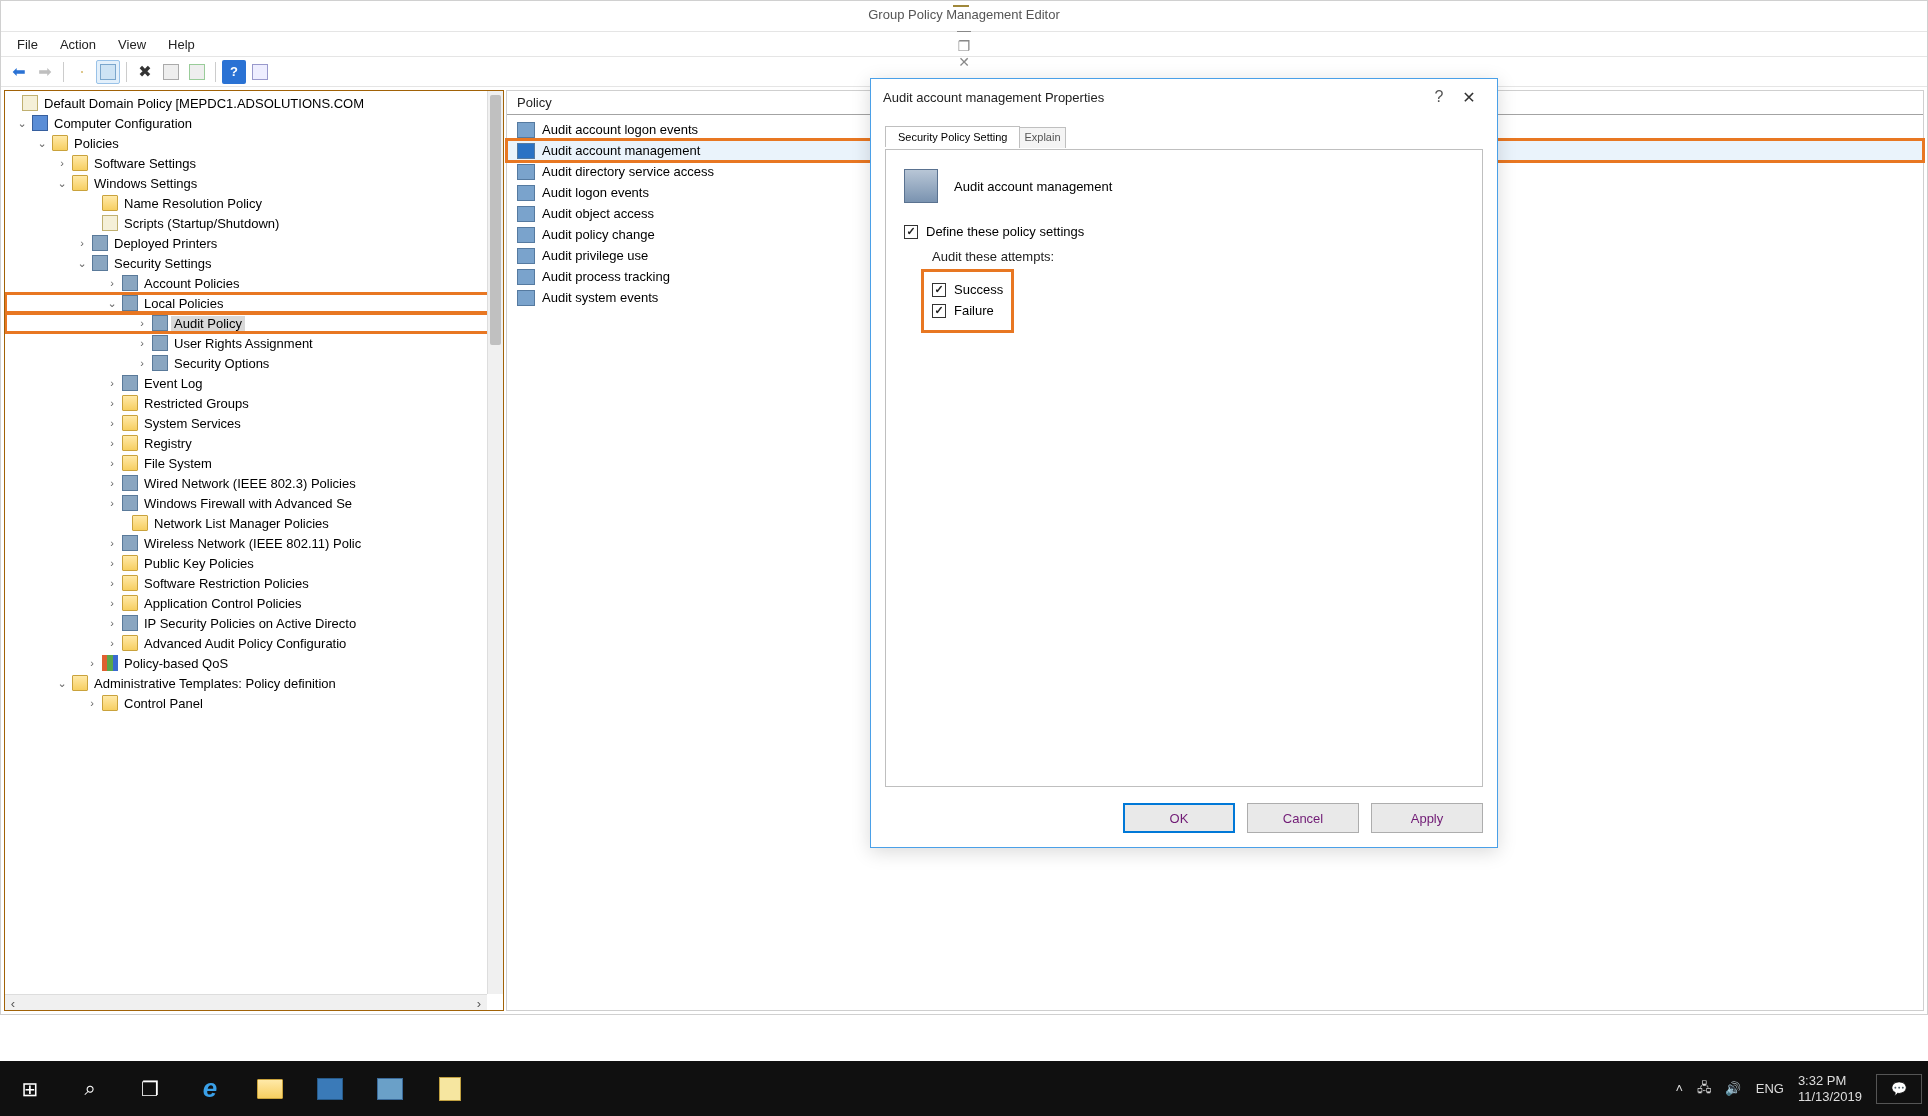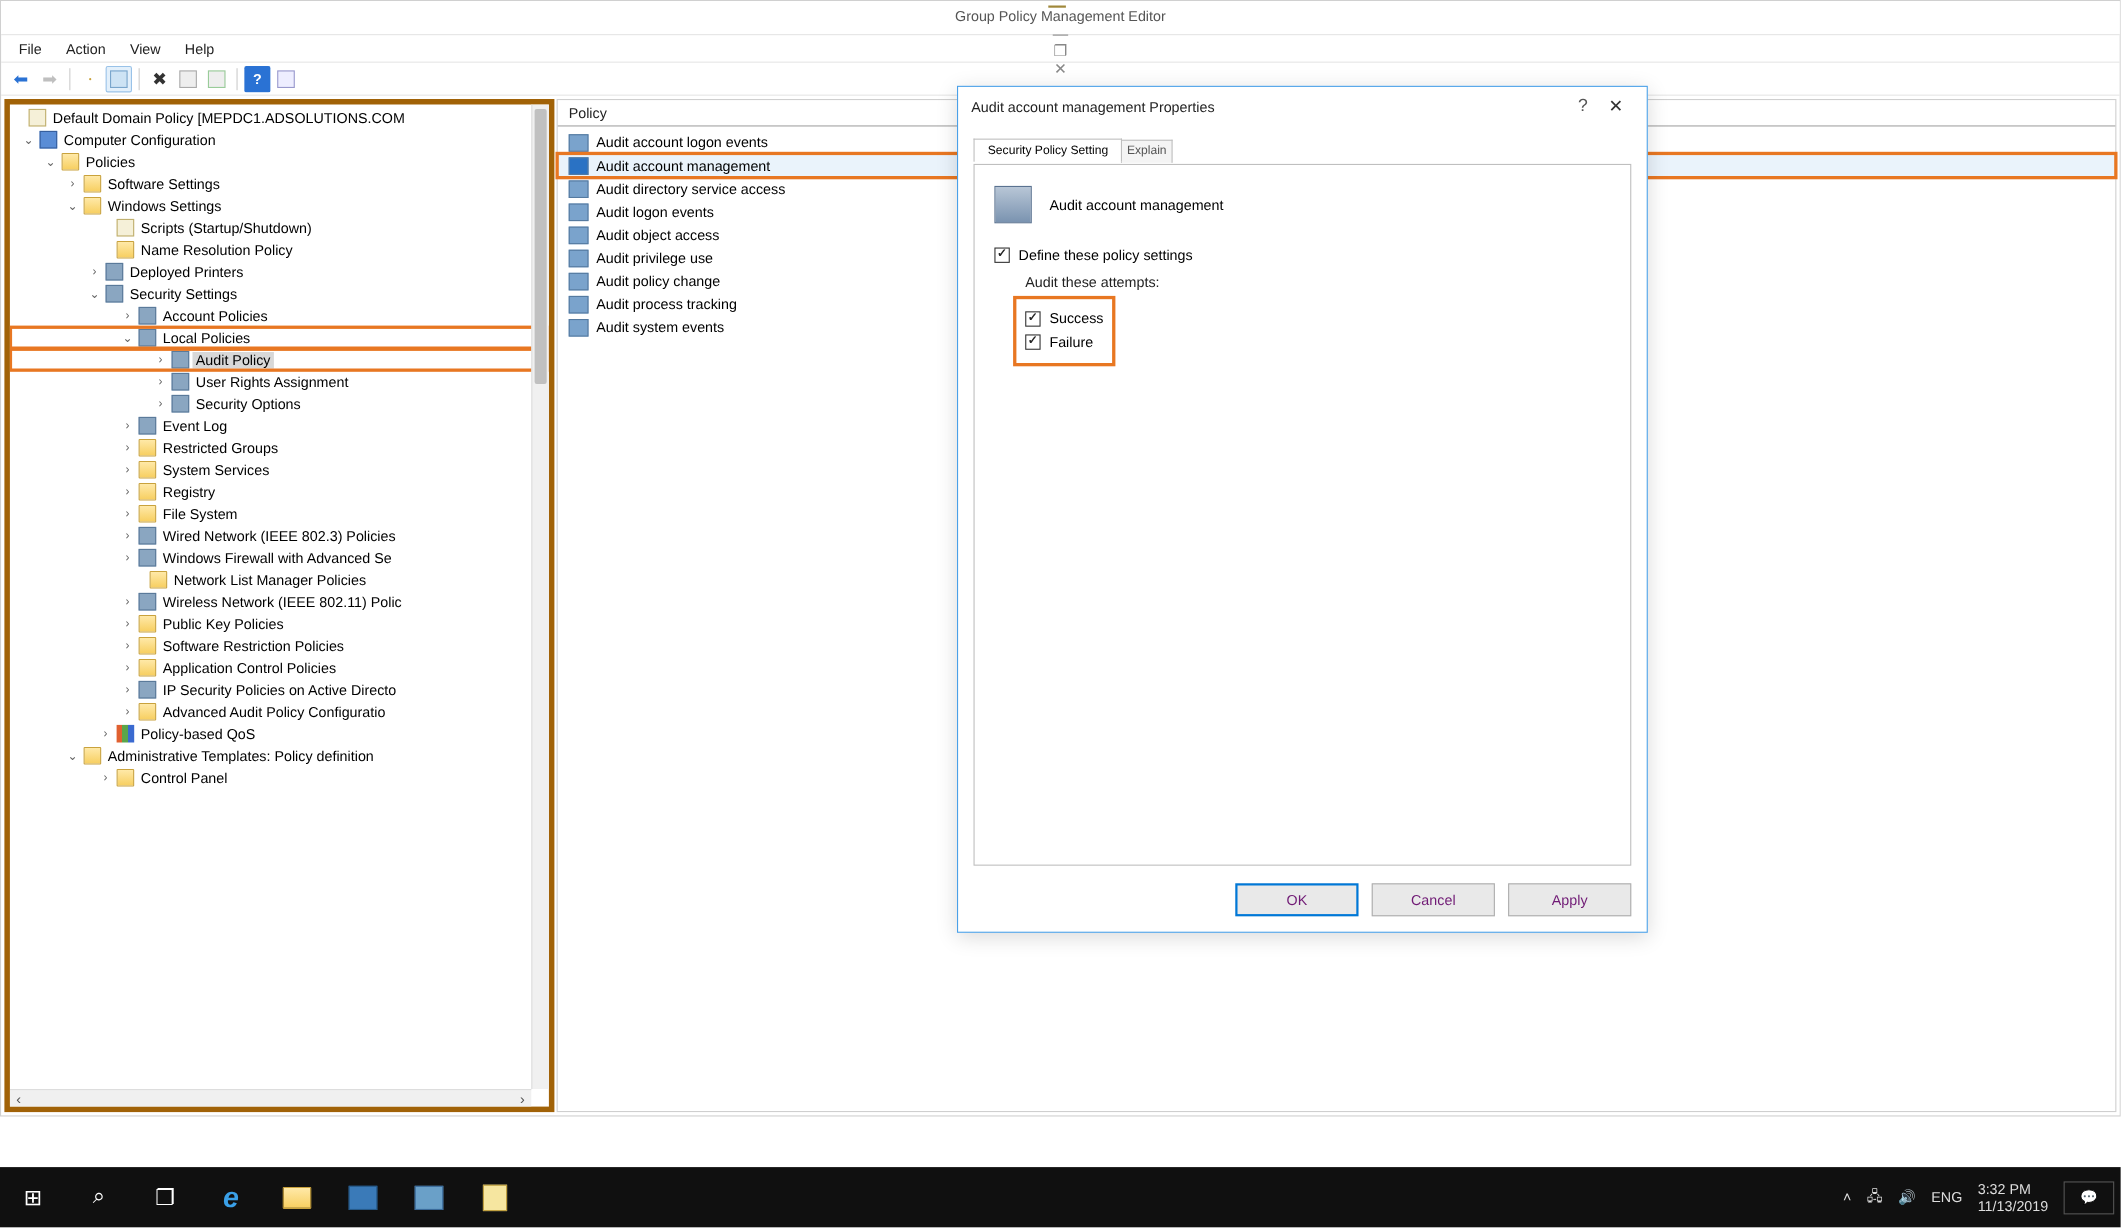--- a/index.html
+++ b/index.html
@@ -14,21 +14,21 @@
 
 .menubar { height: 26px; border-top: 1px solid #e5e5e5; border-bottom: 1px solid #e5e5e5; display: flex; align-items: center; padding: 0 6px; gap: 2px; }
 .menubar .menu-item { padding: 2px 10px; font-size: 13px; color: #222; }
 
 .toolbar { height: 30px; border-bottom: 1px solid #e5e5e5; display: flex; align-items: center; padding: 0 6px; gap: 2px; }
 .tb-btn { width: 24px; height: 24px; display:flex; align-items:center; justify-content:center; border: 1px solid transparent; border-radius: 2px; }
 .tb-btn.active { border-color:#99c2e8; background:#e3f0fb; }
 .tb-sep { width: 1px; height: 20px; background: #ccc; margin: 0 4px; }
 
 .client { position: absolute; left: 1px; top: 87px; right: 1px; bottom: 1px; display: flex; }
-.tree-pane { width: 500px; border: 5px solid #a16207; margin: 2px; overflow: hidden; position: relative; }
+.tree-pane { width: 500px; border: 1px solid #a16207; margin: 2px; overflow: hidden; position: relative; }
 .tree-scroll { position:absolute; left:0; top:0; right:0; bottom:16px; overflow:hidden; }
 .tree-vscroll { position:absolute; right:0; top:0; width:16px; height:calc(100% - 16px); background:#f0f0f0; border-left:1px solid #ddd;}
 .tree-vscroll .thumb { position:absolute; left:2px; right:2px; top:4px; height:250px; background:#c0c0c0; border-radius:2px;}
 .tree-hscroll { position:absolute; left:0; right:16px; bottom:0; height:16px; background:#f0f0f0; border-top:1px solid #ddd;}
 .tree-hscroll .larr,.tree-hscroll .rarr{ position:absolute; top:0; width:16px; height:16px; display:flex;align-items:center;justify-content:center;color:#555;}
 .tree-hscroll .larr{left:0;} .tree-hscroll .rarr{right:0;}
 
 .tree { padding: 2px 0; font-size: 13px; white-space: nowrap; }
 .node { display:flex; align-items:center; height:20px; padding-left:4px; }
 .node .tw { width:14px; text-align:center; color:#666; font-size:11px; }
@@ -161,27 +161,27 @@
                 <span class="ic folder"></span>
                 <span class="lbl">Software Settings</span>
               </div>
             <div class="node" style="padding-left:50px;">
                 <span class="tw">⌄</span>
                 <span class="ic folder"></span>
                 <span class="lbl">Windows Settings</span>
               </div>
             <div class="node" style="padding-left:80px;">
                 <span class="tw"></span>
+                <span class="ic folder"></span>
+                <span class="lbl">Name Resolution Policy</span>
+              </div>
+            <div class="node" style="padding-left:80px;">
+                <span class="tw"></span>
                 <span class="ic scroll"></span>
                 <span class="lbl">Scripts (Startup/Shutdown)</span>
-              </div>
-            <div class="node" style="padding-left:80px;">
-                <span class="tw"></span>
-                <span class="ic folder"></span>
-                <span class="lbl">Name Resolution Policy</span>
               </div>
             <div class="node" style="padding-left:70px;">
                 <span class="tw">›</span>
                 <span class="ic sec"></span>
                 <span class="lbl">Deployed Printers</span>
               </div>
             <div class="node" style="padding-left:70px;">
                 <span class="tw">⌄</span>
                 <span class="ic sec"></span>
                 <span class="lbl">Security Settings</span>
@@ -328,25 +328,25 @@
           <div class="list-item">
               <span class="pic"></span>
               <span class="txt">Audit logon events</span>
             </div>
           <div class="list-item">
               <span class="pic"></span>
               <span class="txt">Audit object access</span>
             </div>
           <div class="list-item">
               <span class="pic"></span>
+              <span class="txt">Audit policy change</span>
+            </div>
+          <div class="list-item">
+              <span class="pic"></span>
               <span class="txt">Audit privilege use</span>
-            </div>
-          <div class="list-item">
-              <span class="pic"></span>
-              <span class="txt">Audit policy change</span>
             </div>
           <div class="list-item">
               <span class="pic"></span>
               <span class="txt">Audit process tracking</span>
             </div>
           <div class="list-item">
               <span class="pic"></span>
               <span class="txt">Audit system events</span>
             </div>
         </div>

